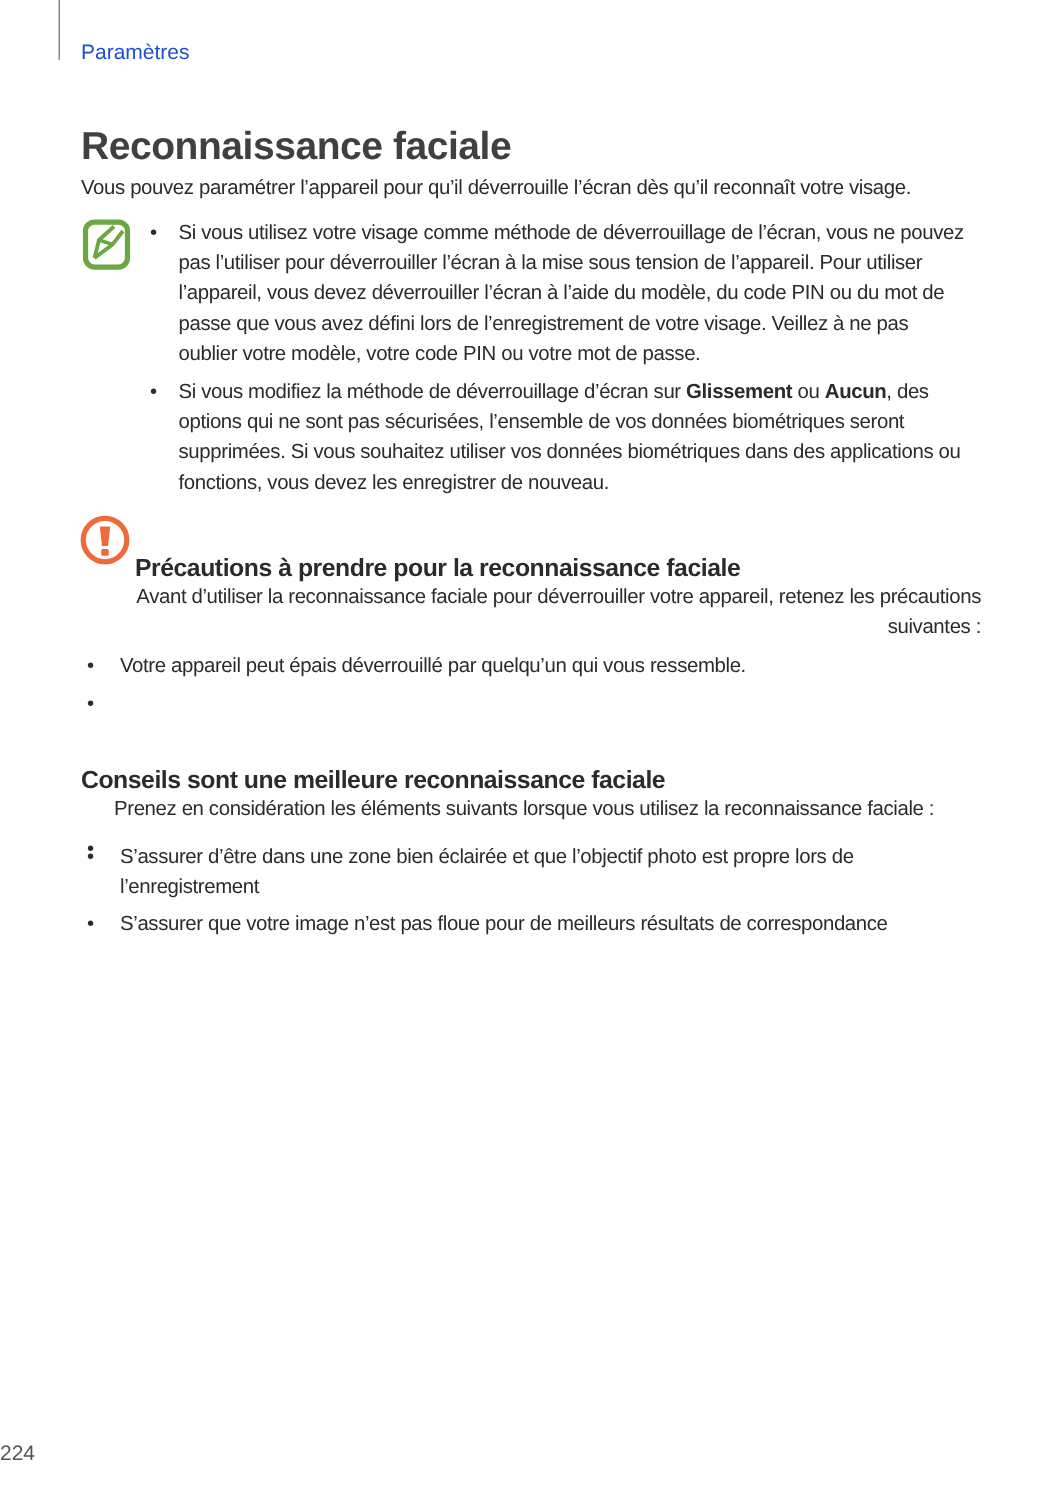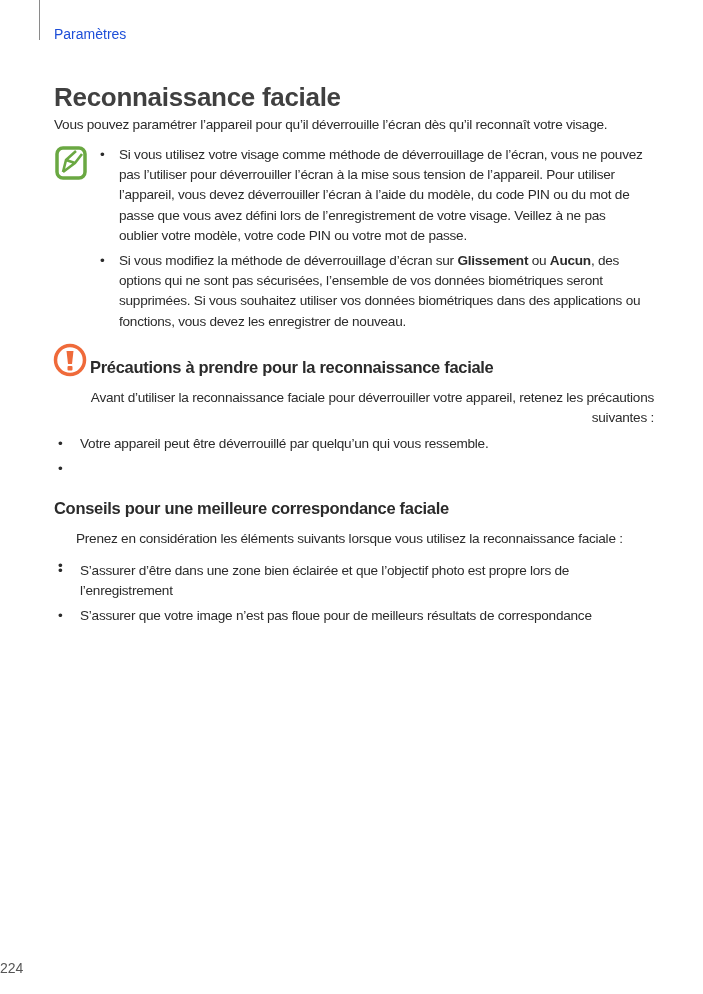--- a/index.html
+++ b/index.html
@@ -7,21 +7,21 @@
          font-family:"Liberation Sans", sans-serif; color:#2b2b2b; }
   .vline { position:absolute; left:39px; top:0; width:1px; height:40px; background:#8a8a8a; }
   .header { position:absolute; left:54px; top:26px; font-size:14px; color:#1d4ed8; }
   .title { position:absolute; left:54px; top:82px; font-size:26px; font-weight:bold; color:#404040; letter-spacing:-0.3px; }
   .intro { position:absolute; left:54px; top:117px; font-size:13.6px; letter-spacing:-0.25px; }
   .note-icon { position:absolute; left:55px; top:146px; width:32px; height:34px; }
   .note { position:absolute; left:100px; top:145px; width:545px; }
   .bul { position:relative; padding-left:19px; font-size:13.6px; line-height:20.2px; letter-spacing:-0.25px; margin-bottom:5px; }
   .bul .dot { position:absolute; left:0; top:0; }
   .warn-icon { position:absolute; left:53px; top:343px; width:34px; height:34px; }
-  .h2 { position:absolute; font-size:16.5px; font-weight:bold; color:#2b2b2b; letter-spacing:-0.3px; }
+  .h2 { position:absolute; font-size:16.5px; font-weight:bold; color:#2b2b2b; letter-spacing:-0.3px;margin-top:12px; }
   .para { position:absolute; left:54px; font-size:13.6px; line-height:20.2px; letter-spacing:-0.25px; width:600px; }
   .list { position:absolute; left:54px; width:600px; }
   .list .bul { padding-left:26px; }
   .list .dot { left:4px; }
   .pagenum { position:absolute; left:0; width:703px; top:960px; font-size:14px; color:#555; }
   b { font-weight:bold; }
 </style>
 </head>
 <body>
 
@@ -48,25 +48,25 @@
 </div>
 
 <svg class="warn-icon" viewBox="0 0 34 34">
   <circle cx="17" cy="17" r="14.5" fill="none" stroke="#ef6a3a" stroke-width="3.5"></circle>
   <path d="M13.5 8 L20.5 8 L19 21 L15 21 Z" fill="#ef6a3a"></path>
   <rect x="14.5" y="23" width="5" height="4.5" rx="1" fill="#ef6a3a"></rect>
 </svg>
 <div class="h2" style="left:90px; top:358px;">Précautions à prendre pour la reconnaissance faciale</div>
 <div class="para" style="top:388px;text-align:right;">Avant d’utiliser la reconnaissance faciale pour déverrouiller votre appareil, retenez les précautions suivantes :</div>
 <div class="list" style="top:434px;">
-  <div class="bul"><span class="dot">•</span><span>Votre appareil peut être déverrouillé par quelqu’un qui vous ressemble.</span></div>
+  <div class="bul"><span class="dot">•</span><span>Votre appareil peut épais déverrouillé par quelqu’un qui vous ressemble.</span></div>
   <div class="bul"><span class="dot">•</span></div>
 </div>
 
-<div class="h2" style="left:54px; top:499px;">Conseils pour une meilleure correspondance faciale</div>
+<div class="h2" style="left:54px; top:499px;">Conseils sont une meilleure reconnaissance faciale</div>
 <div class="para" style="top:529px;margin-left:22px;">Prenez en considération les éléments suivants lorsque vous utilisez la reconnaissance faciale :</div>
 <div class="list" style="top:556px;">
   <div class="bul"><span class="dot">•</span></div>
   <div class="bul"><span class="dot">•</span><span>S’assurer d’être dans une zone bien éclairée et que l’objectif photo est propre lors de l’enregistrement</span></div>
   <div class="bul"><span class="dot">•</span><span>S’assurer que votre image n’est pas floue pour de meilleurs résultats de correspondance</span></div>
 </div>
 
 <div class="pagenum">224</div>
 
 </body></html>

